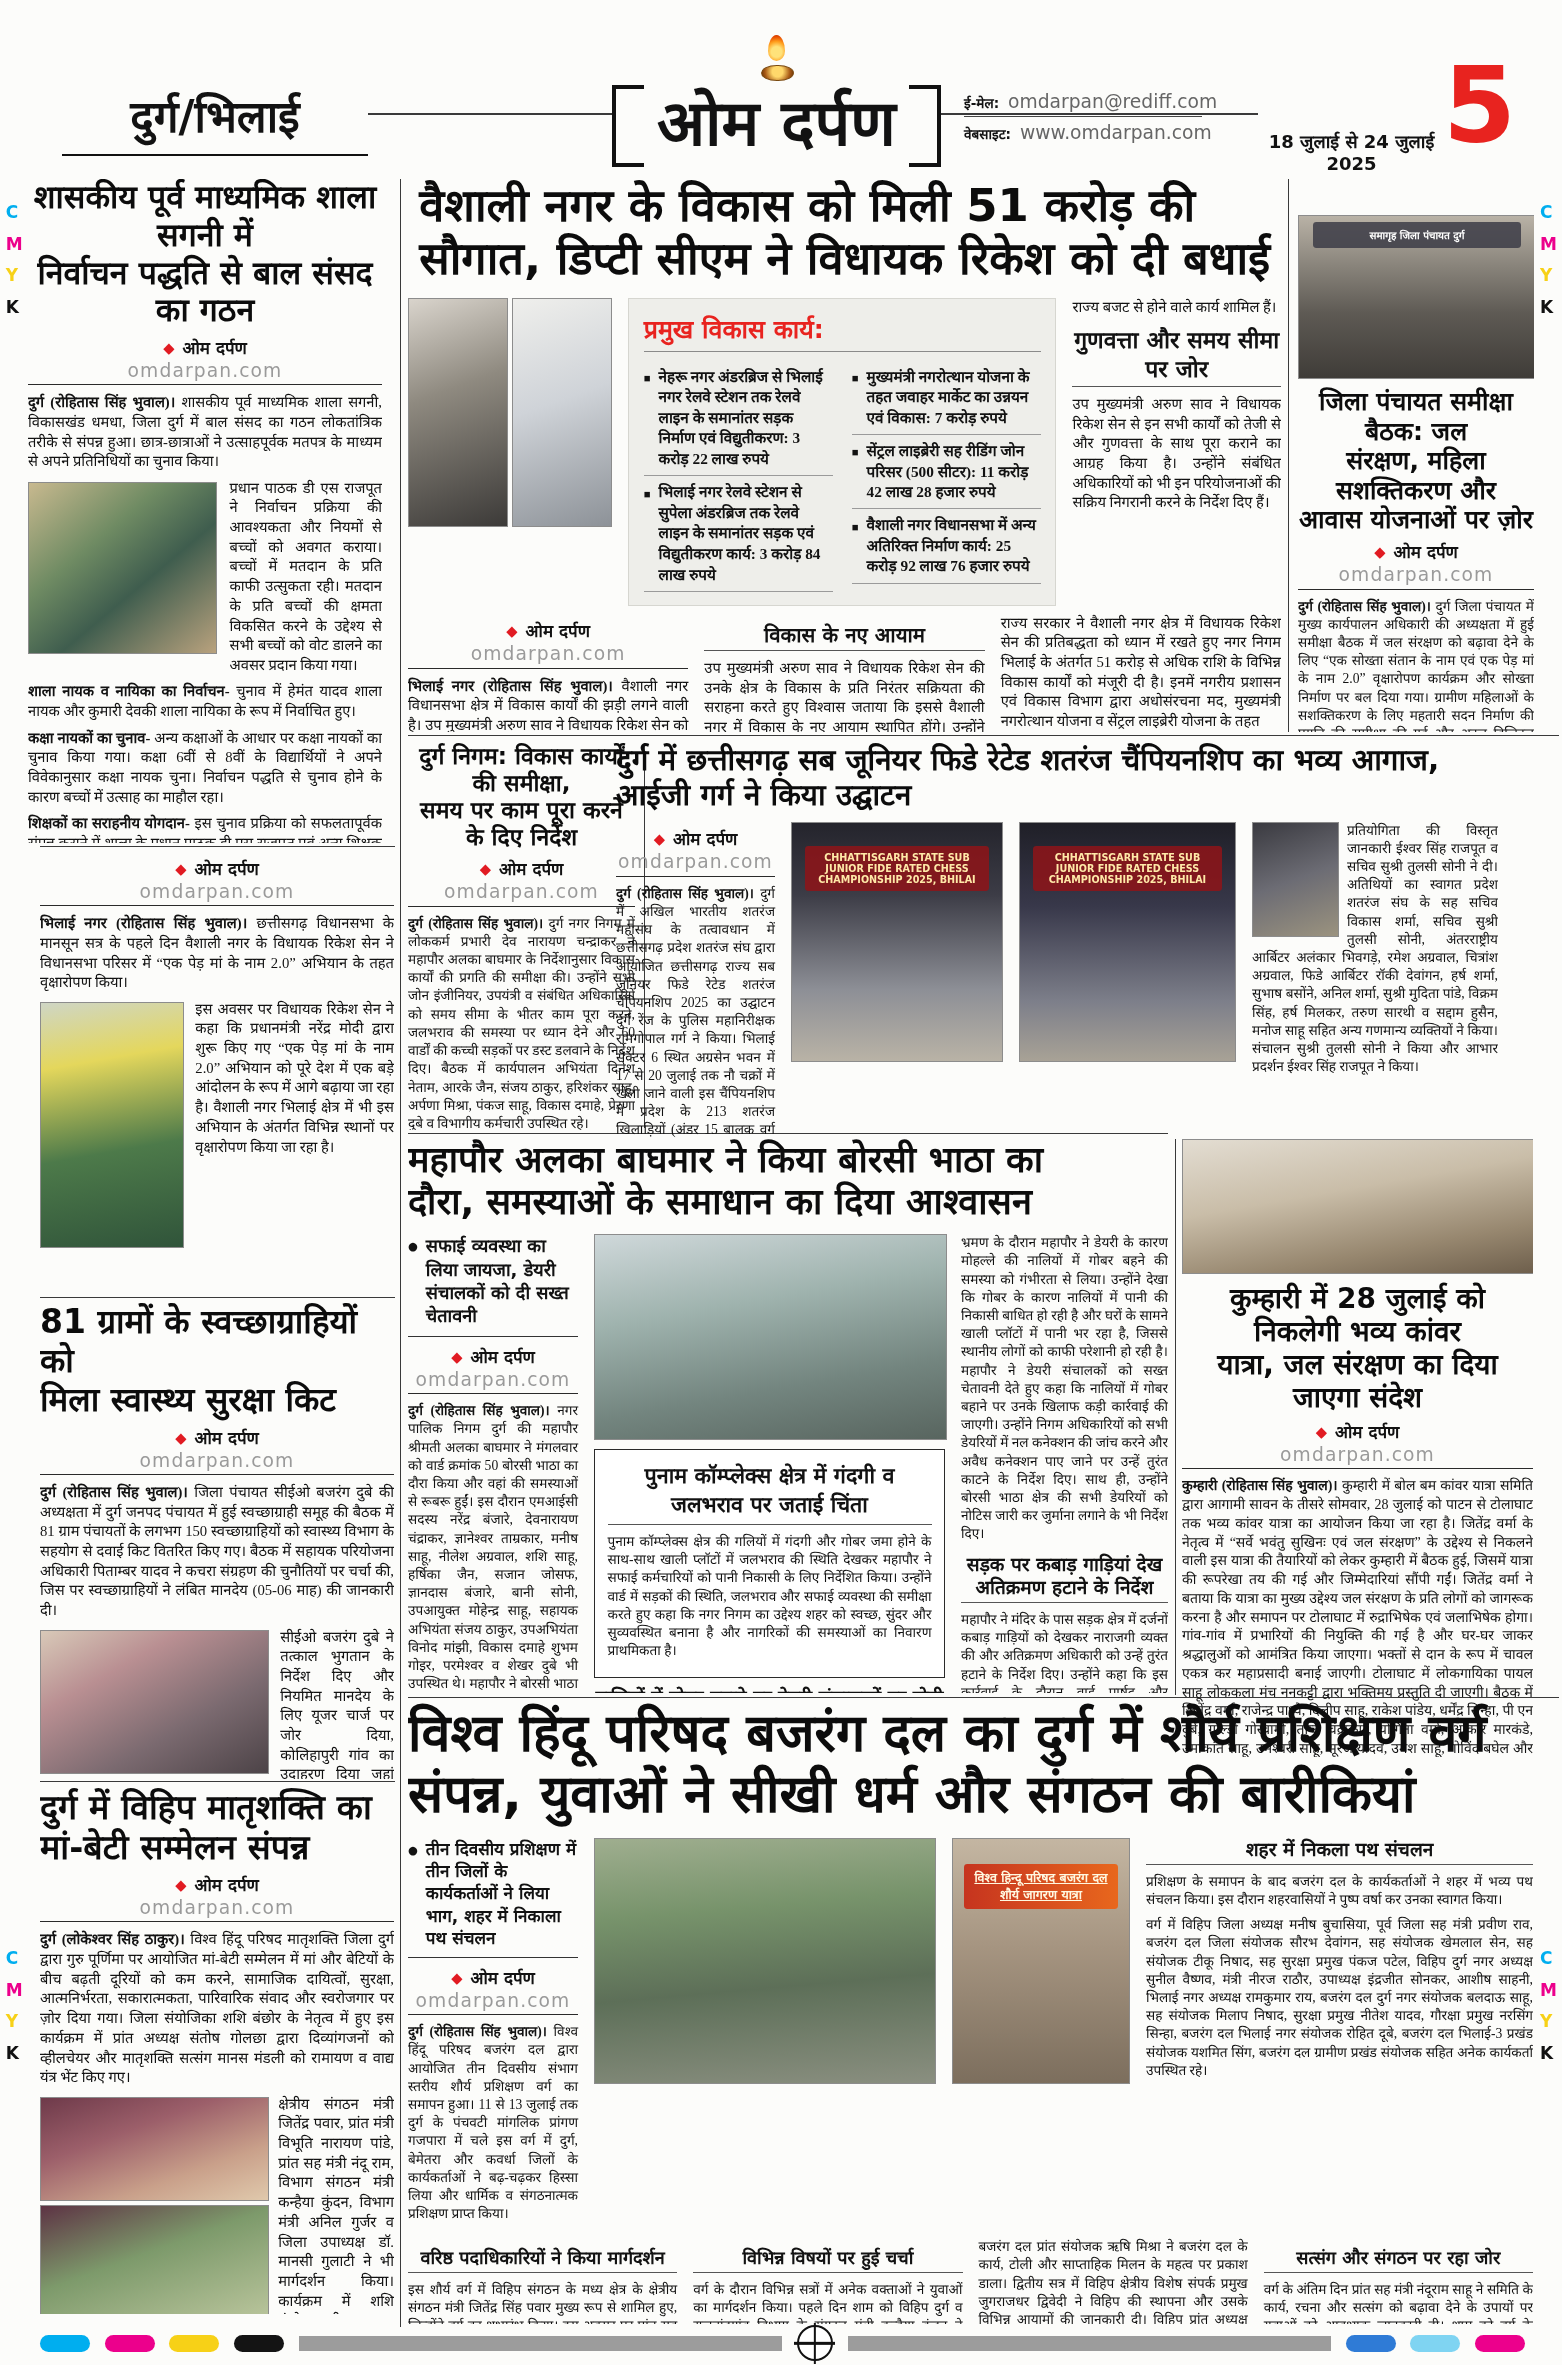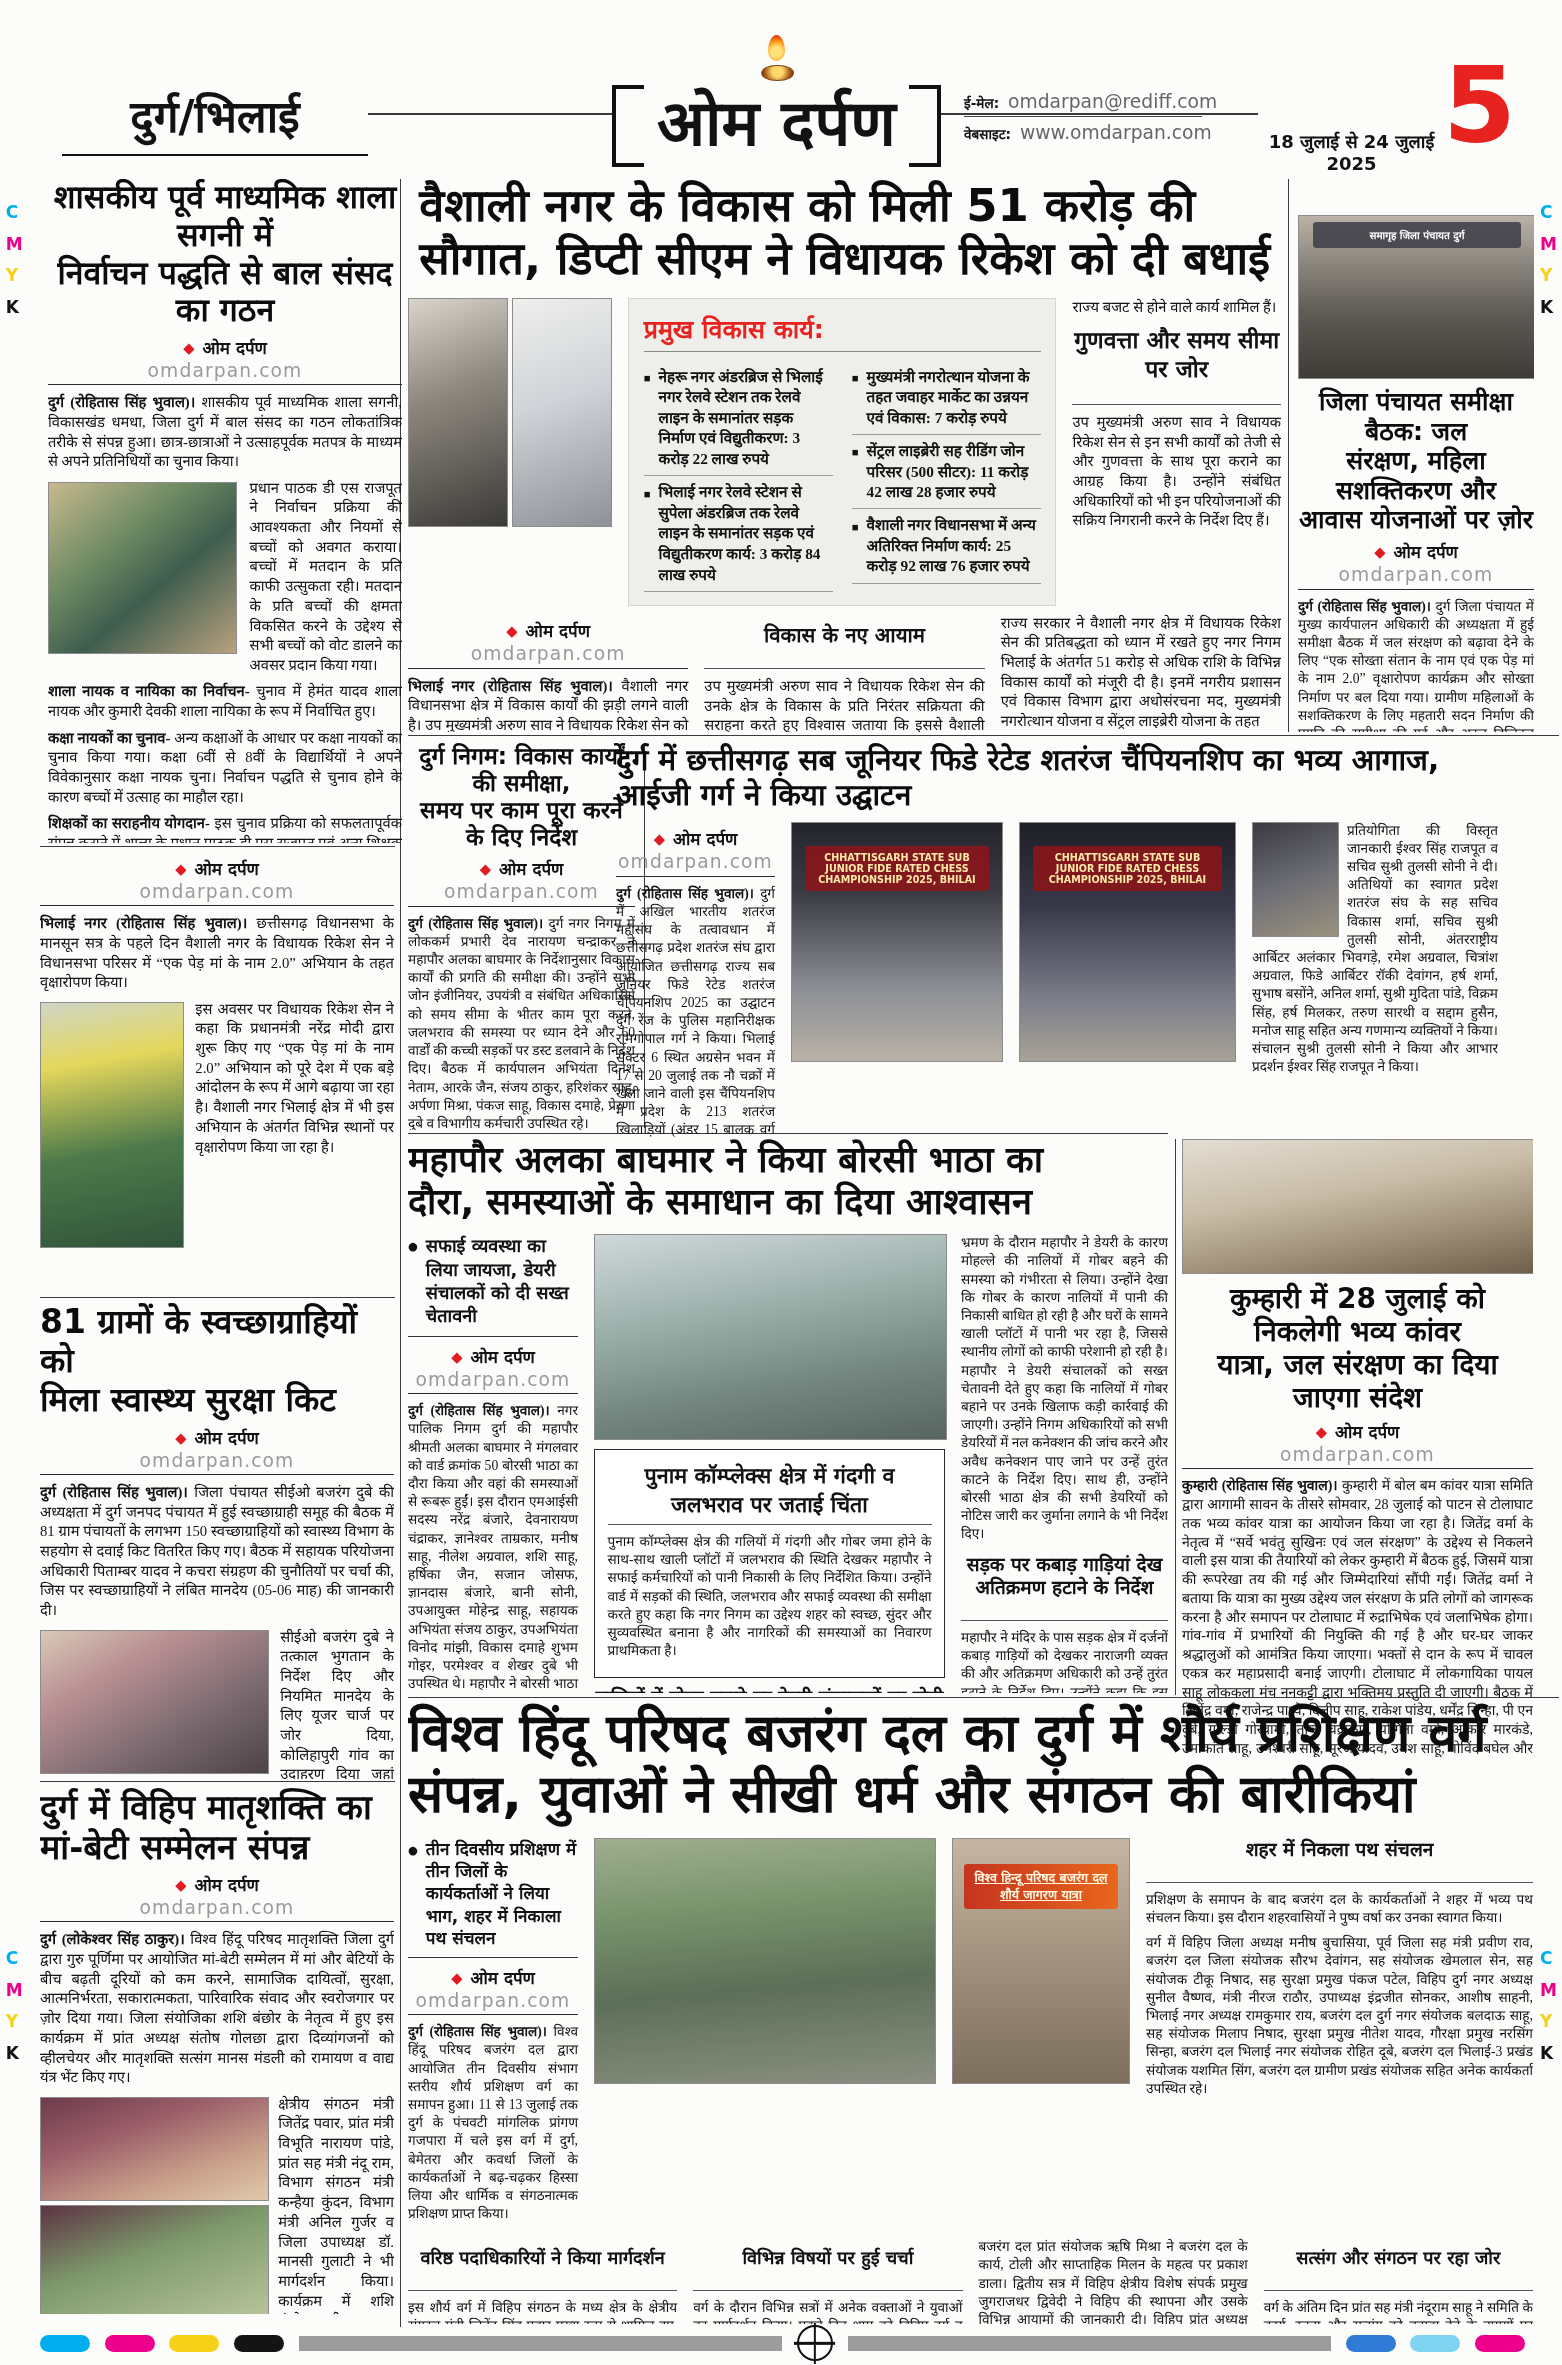--- a/index.html
+++ b/index.html
@@ -10,21 +10,21 @@
   .hl span{display:block;}
   .byline{display:flex;align-items:center;justify-content:center;gap:8px;
           font-family:"DejaVu Sans",sans-serif;font-weight:700;font-size:17px;margin-top:5.7px;}
   .dia{color:#e11b22;font-size:14.7px;}
   .site{text-align:center;color:#9a9a9a;font-size:18.7px;letter-spacing:1.1px;
         font-family:"DejaVu Sans",sans-serif;margin:1.1px 0 3.4px;}
   .rule{border-top:1.7px solid #2a2a2a;margin:3.4px 0 8px;}
   p.b{font-size:14.7px;line-height:1.34;text-align:justify;margin:0 0 6.8px;}
   p.b b{font-weight:700;}
   .sub{font-family:"DejaVu Sans",sans-serif;font-weight:700;font-size:20.4px;text-align:center;
-       margin:9px auto 8px;padding-bottom:20px;border-bottom:1.7px solid #555;line-height:1.25;}
+       margin:9px auto 8px;padding-bottom:2px;border-bottom:1.7px solid #555;line-height:1.25;}
   .bull{display:flex;gap:8px;font-family:"DejaVu Sans",sans-serif;font-weight:700;font-size:18px;
         line-height:1.3;border-bottom:1.1px solid #333;padding-bottom:8px;margin-bottom:8px;}
   .bull .dot{font-size:11.3px;margin-top:5.7px;}
   .photo{border:0.6px solid #8c8c8c;position:relative;display:flex;align-items:center;justify-content:center;}
   .bannertxt{position:absolute;left:6%;right:6%;top:10%;background:rgba(140,20,25,.88);color:#ffe9a8;
         font-family:"DejaVu Sans",sans-serif;font-weight:700;text-align:center;padding:5.7px 3.4px;border-radius:3.4px;}
   .vline,.hline{position:absolute;background:#3a3a3a;}
   .devbox{background:#eeeeea;border:0.6px solid #d6d6d0;padding:12.5px 14.7px;}
   .devbox .btitle{color:#e8231f;font-family:"DejaVu Sans",sans-serif;font-weight:700;font-size:25px;
         border-bottom:1.7px solid #8a8a8a;padding-bottom:5.7px;margin-bottom:9px;}
@@ -134,21 +134,21 @@
   <div class="vline" style="left:1288px;top:179px;width:1.1px;height:553px;"></div>
   <div class="vline" style="left:644px;top:743px;width:1.1px;height:385px;"></div>
   <div class="vline" style="left:1175px;top:1139px;width:1.1px;height:556px;"></div>
   <div class="hline" style="left:408px;top:735px;width:1151px;height:1.1px;"></div>
   <div class="hline" style="left:408px;top:1133px;width:760px;height:1.1px;"></div>
   <div class="hline" style="left:408px;top:1697px;width:1151px;height:1.1px;"></div>
   <div class="hline" style="left:40px;top:846px;width:355px;height:1.1px;"></div>
   <div class="hline" style="left:40px;top:1297px;width:355px;height:1.1px;"></div>
   <div class="hline" style="left:40px;top:1781px;width:355px;height:1.1px;"></div>
 
-  <div class="art" style="left:48px;top:179px;width:354px;height:664px;">
+  <div class="art" style="left:28px;top:179px;width:354px;height:664px;">
     <div class="hl" style="font-size:32px;">
       <span>शासकीय पूर्व माध्यमिक शाला सगनी में</span>
       <span>निर्वाचन पद्धति से बाल संसद का गठन</span>
     </div>
     <div class="byline">
       <span class="dia">◆</span>
       <span>ओम दर्पण</span>
     </div>
     <div class="site">omdarpan.com</div>
     <div class="rule"></div>

